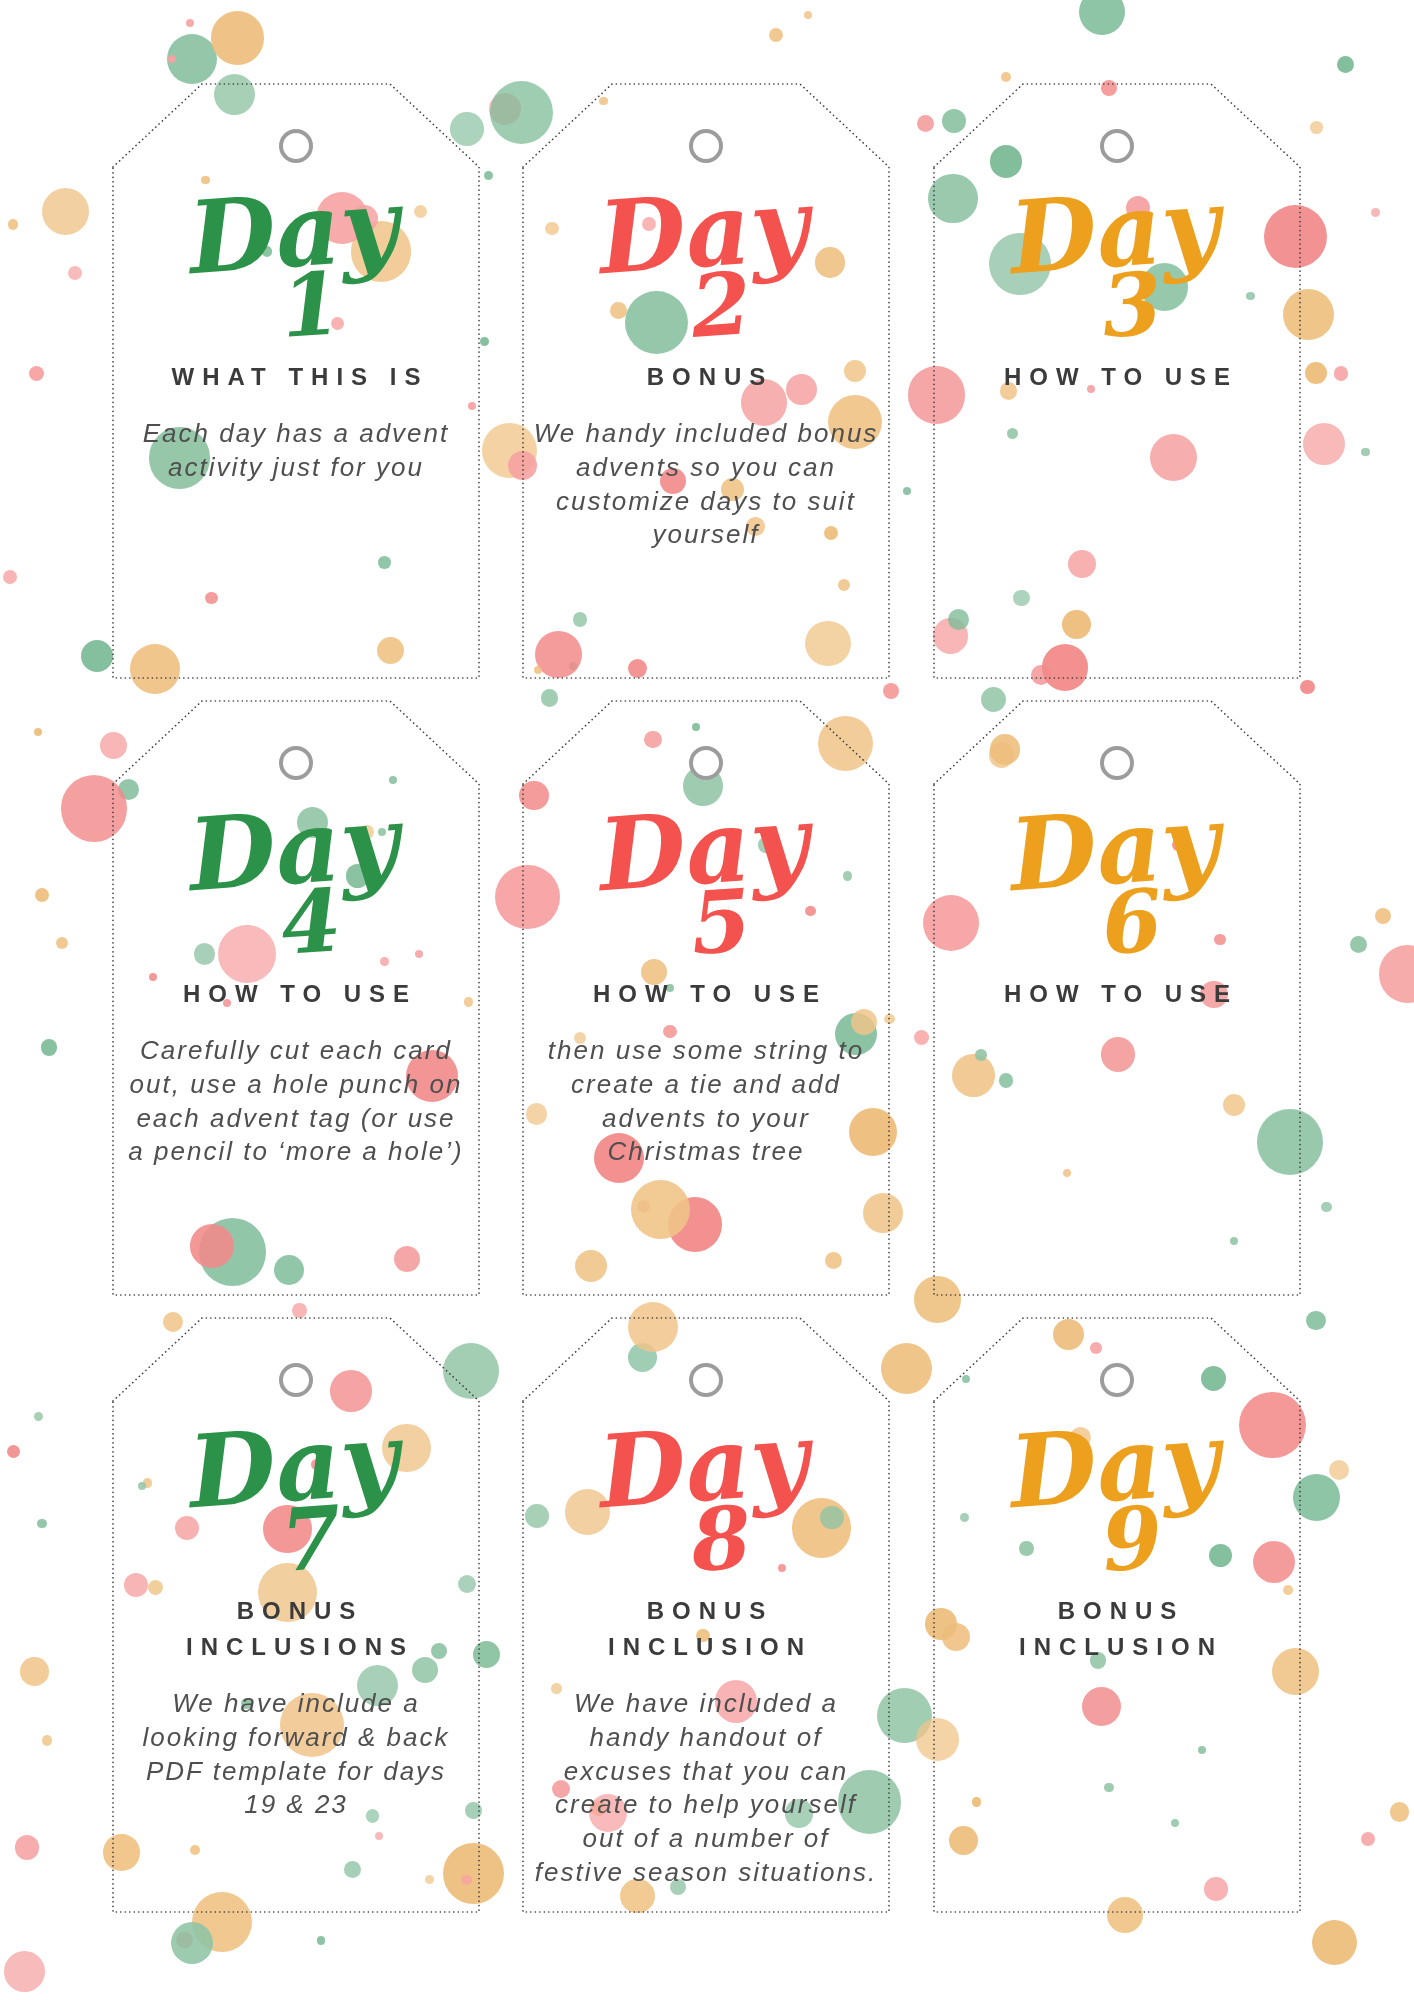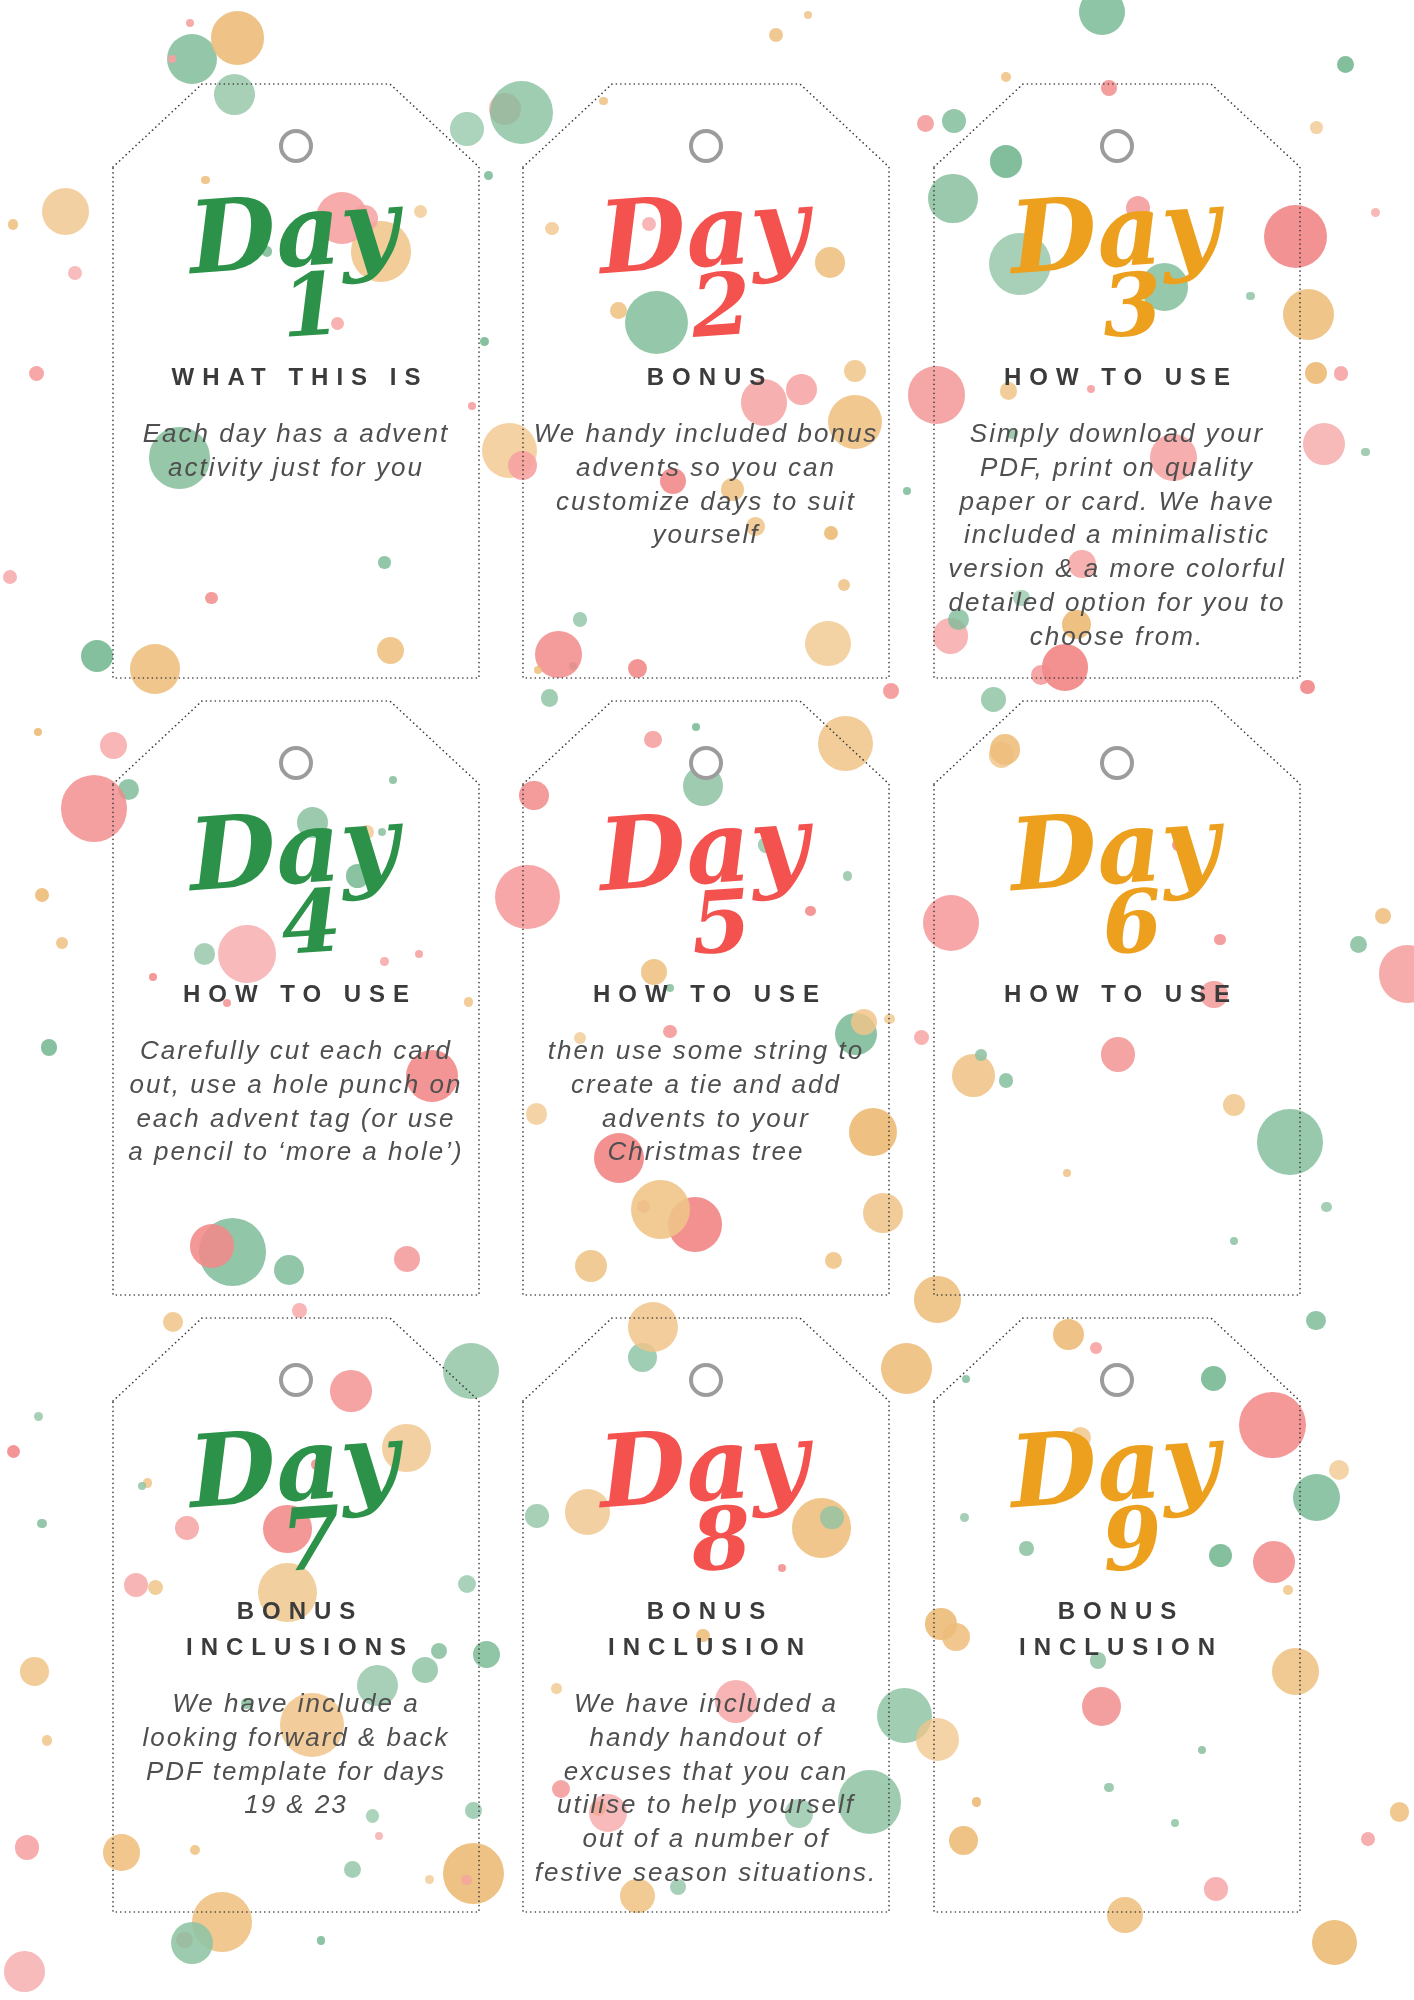--- a/index.html
+++ b/index.html
@@ -332,27 +332,20 @@
     <div class="tag" style="left: 933px; top: 83px;">
     <svg class="outline" width="368" height="596" viewBox="0 0 368 596">
       <polygon points="1,84 90,1 278,1 367,84 367,595 1,595" fill="none" stroke="#3a3a3a" stroke-width="1.6" stroke-dasharray="0.1 4.4" stroke-linecap="round"></polygon>
     </svg>
     <div class="hole"></div>
     <div class="day-script" style="color: rgb(237, 160, 30);">
       <div class="day-word">Day</div>
       <div class="day-number">3</div>
     </div>
     <div class="tag-header">HOW TO USE</div>
-    <div class="tag-body">Simply download your
-PDF, print on quality
-paper or card. We have
-included a minimalistic
-version &amp; a more colorful
-detailed option for you to
-choose from.</div>
   </div>
     <div class="tag" style="left: 112px; top: 700px;">
     <svg class="outline" width="368" height="596" viewBox="0 0 368 596">
       <polygon points="1,84 90,1 278,1 367,84 367,595 1,595" fill="none" stroke="#3a3a3a" stroke-width="1.6" stroke-dasharray="0.1 4.4" stroke-linecap="round"></polygon>
     </svg>
     <div class="hole"></div>
     <div class="day-script" style="color: rgb(45, 146, 73);">
       <div class="day-word">Day</div>
       <div class="day-number">4</div>
     </div>
@@ -411,21 +404,21 @@
     <div class="hole"></div>
     <div class="day-script" style="color: rgb(244, 82, 78);">
       <div class="day-word">Day</div>
       <div class="day-number">8</div>
     </div>
     <div class="tag-header">BONUS
 INCLUSION</div>
     <div class="tag-body">We have included a
 handy handout of
 excuses that you can
-utilise to help yourself
+create to help yourself
 out of a number of
 festive season situations.</div>
   </div>
     <div class="tag" style="left: 933px; top: 1317px;">
     <svg class="outline" width="368" height="596" viewBox="0 0 368 596">
       <polygon points="1,84 90,1 278,1 367,84 367,595 1,595" fill="none" stroke="#3a3a3a" stroke-width="1.6" stroke-dasharray="0.1 4.4" stroke-linecap="round"></polygon>
     </svg>
     <div class="hole"></div>
     <div class="day-script" style="color: rgb(237, 160, 30);">
       <div class="day-word">Day</div>

